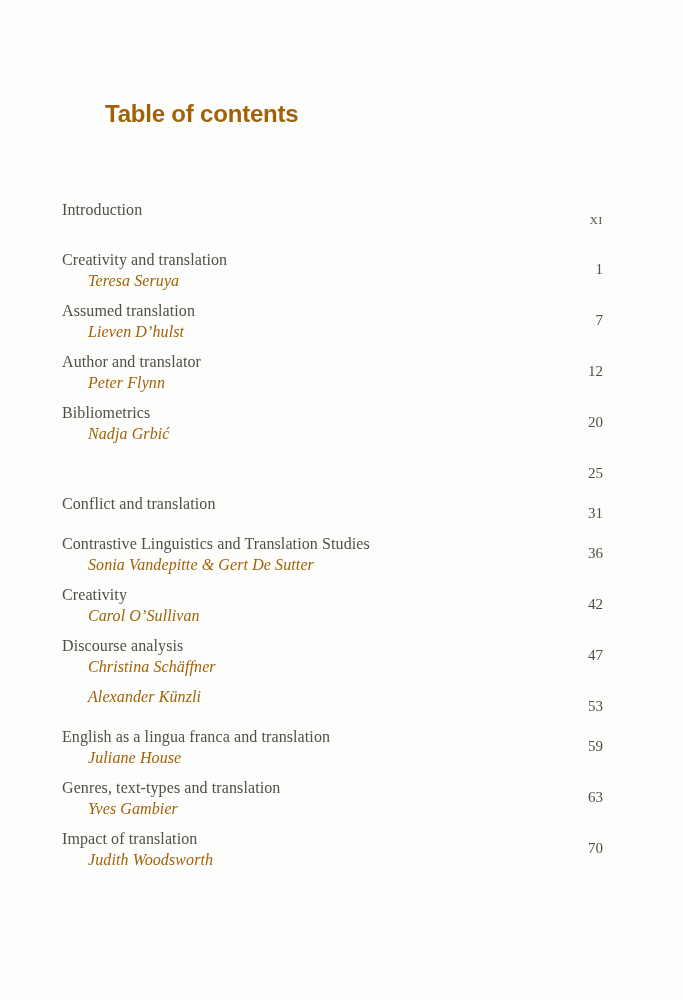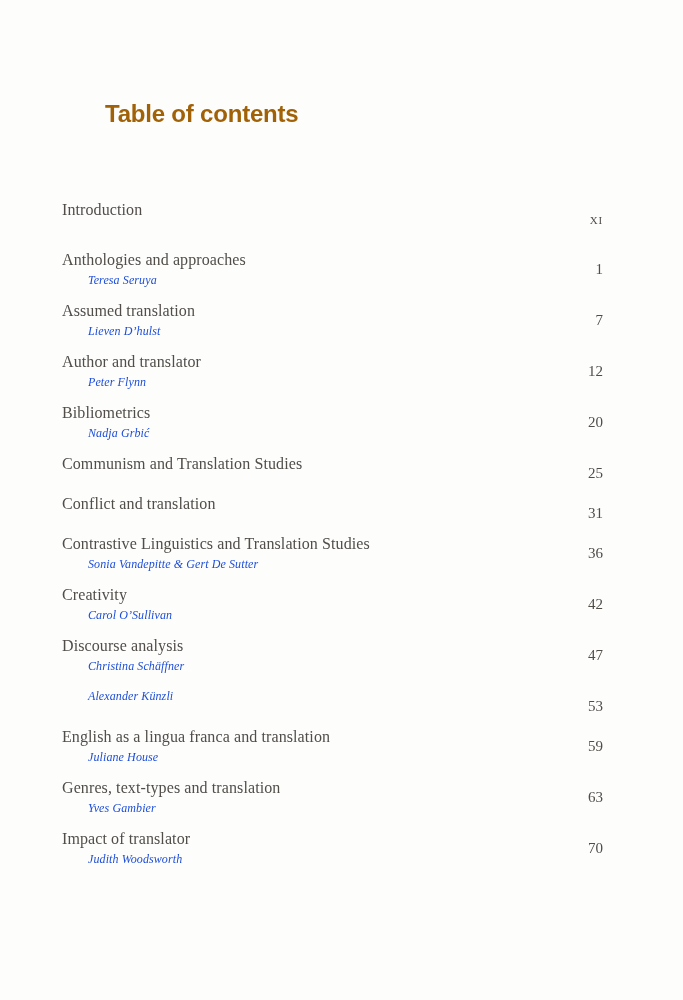--- a/index.html
+++ b/index.html
@@ -49,24 +49,24 @@
     flex: 1 1 auto;
     min-width: 0;
   }
   .entry-title {
     font-size: 16px;
     line-height: 21px;
     color: #514e4a;
     letter-spacing: 0.1px;
   }
   .entry-author {
-    font-size: 12px;
+    font-size: 16px;
     line-height: 21px;
     font-style: italic;
-    color: #1d4ed8;
+    color: #a16207;
     padding-left: 26px;
     letter-spacing: 0.1px;
   }
   .entry-page {
     flex: 0 0 auto;
     font-size: 15px;
     line-height: 21px;
     color: #504d49;
     text-align: right;
     min-width: 34px;
@@ -89,21 +89,21 @@
 
     <div class="entry no-author">
       <div class="entry-text">
         <div class="entry-title">Introduction</div>
       </div>
       <div class="entry-page roman">xi</div>
     </div>
 
     <div class="entry">
       <div class="entry-text">
-        <div class="entry-title">Anthologies and approaches</div>
+        <div class="entry-title">Creativity and translation</div>
         <div class="entry-author">Teresa Seruya</div>
       </div>
       <div class="entry-page">1</div>
     </div>
 
     <div class="entry">
       <div class="entry-text">
         <div class="entry-title">Assumed translation</div>
         <div class="entry-author">Lieven D’hulst</div>
       </div>
@@ -121,21 +121,20 @@
     <div class="entry">
       <div class="entry-text">
         <div class="entry-title">Bibliometrics</div>
         <div class="entry-author">Nadja Grbić</div>
       </div>
       <div class="entry-page">20</div>
     </div>
 
     <div class="entry">
       <div class="entry-text">
-        <div class="entry-title">Communism and Translation Studies</div>
       </div>
       <div class="entry-page">25</div>
     </div>
 
     <div class="entry">
       <div class="entry-text">
         <div class="entry-title">Conflict and translation</div>
       </div>
       <div class="entry-page">31</div>
     </div>
@@ -182,20 +181,20 @@
     <div class="entry">
       <div class="entry-text">
         <div class="entry-title">Genres, text-types and translation</div>
         <div class="entry-author">Yves Gambier</div>
       </div>
       <div class="entry-page">63</div>
     </div>
 
     <div class="entry">
       <div class="entry-text">
-        <div class="entry-title">Impact of translator</div>
+        <div class="entry-title">Impact of translation</div>
         <div class="entry-author">Judith Woodsworth</div>
       </div>
       <div class="entry-page">70</div>
     </div>
 
   </div>
 </div>
 
 </body></html>

